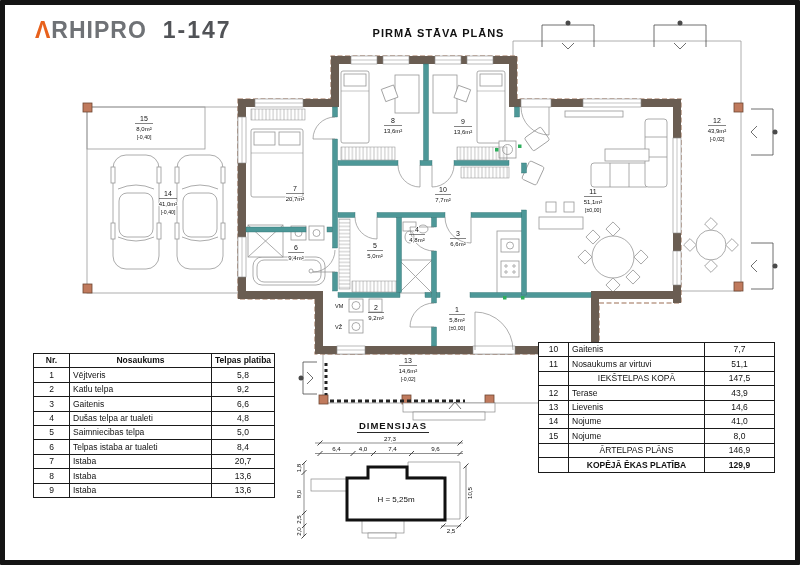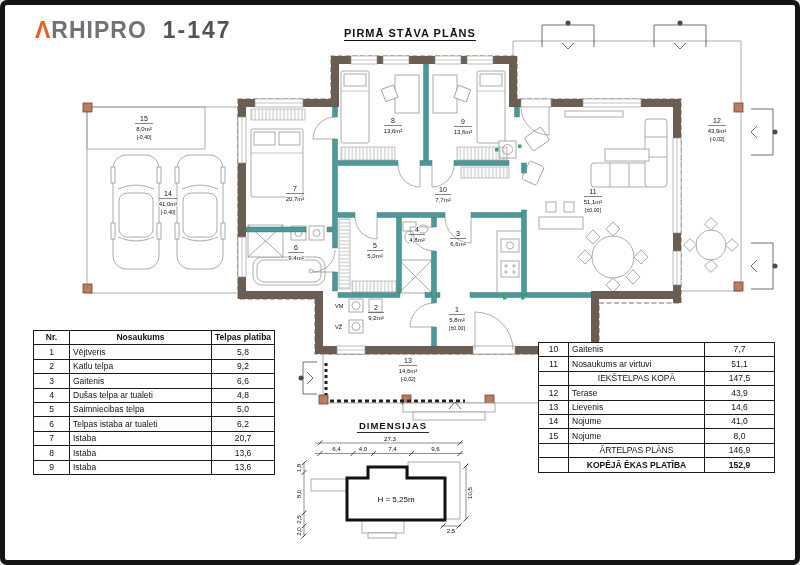--- a/index.html
+++ b/index.html
@@ -1,35 +1,35 @@
 <!DOCTYPE html>
 <html><head>
 <meta charset="utf-8">
 <style>
   html,body{margin:0;padding:0;background:#e8e8e8;}
   .page{width:800px;height:565px;position:relative;background:#fff;border:5px solid #141414;
-        border-radius:7px;box-sizing:border-box;overflow:hidden;
+        border-radius:1px;box-sizing:border-box;overflow:hidden;
         font-family:"Liberation Sans",sans-serif;}
   
   .logo{position:absolute;left:30px;top:12px;font-weight:bold;font-size:23px;letter-spacing:1px;white-space:nowrap;}
   .logo .mark{color:#E8611C;}
   .logo .name{color:#6F7276;}
   .logo .code{color:#515357;margin-left:16px;letter-spacing:2px;}
-  .plan-title{position:absolute;left:339px;top:22px;width:165px;
+  .plan-title{position:absolute;left:351px;top:22px;width:165px;text-align:center;
         font-size:11px;font-weight:bold;letter-spacing:1px;color:#111;
-        text-decoration:underline;text-underline-offset:3px;}
+        text-underline-offset:3px;}
   
   table.tbl{position:absolute;border-collapse:collapse;background:#fff;color:#111;
         font-size:8.5px;line-height:1;table-layout:fixed;}
   .tbl td,.tbl th{border:1px solid #1a1a1a;height:13.4px;padding:0 3px;overflow:hidden;white-space:nowrap;}
   .tbl th{font-weight:bold;text-align:center;}
   .c{text-align:center;}
   .r{text-align:center;padding-right:5px;}
   .b{font-weight:bold;}
-  #tblLeft{left:28px;top:325px;width:241px;}
+  #tblLeft{left:28px;top:348px;width:241px;}
   #tblLeft col.c1{width:36px;} #tblLeft col.c2{width:142px;} #tblLeft col.c3{width:63px;}
   #tblRight{left:533px;top:337px;width:236px;}
   #tblRight col.c1{width:30px;} #tblRight col.c2{width:136px;} #tblRight col.c3{width:70px;}
   
   svg{position:absolute;left:0;top:0;}
   svg text{font-family:"Liberation Sans",sans-serif;fill:#111;paint-order:stroke;stroke:#fff;stroke-width:2px;}
   .w{fill:#6A5D52;}
   .p{fill:#4D9898;stroke:#2F6F6F;stroke-width:0.4;}
   .f{fill:#fff;stroke:#979797;stroke-width:0.8;}
   .fn{fill:none;stroke:#979797;stroke-width:0.8;}
@@ -519,21 +519,21 @@
           <td class="c">4,8</td>
         </tr>
     <tr>
           <td class="c">5</td>
           <td>Saimniecibas telpa</td>
           <td class="c">5,0</td>
         </tr>
     <tr>
           <td class="c">6</td>
           <td>Telpas istaba ar tualeti</td>
-          <td class="c">6,2</td>
+          <td class="c">8,4</td>
         </tr>
     <tr>
           <td class="c">7</td>
           <td>Istaba</td>
           <td class="c">20,7</td>
         </tr>
     <tr>
           <td class="c">8</td>
           <td>Istaba</td>
           <td class="c">13,6</td>
@@ -589,18 +589,18 @@
           <td class="c">8,0</td>
         </tr>
     <tr>
           <td class="c"></td>
           <td class="r">ĀRTELPAS PLĀNS</td>
           <td class="c">146,9</td>
         </tr>
     <tr>
           <td class="c"></td>
           <td class="c b">KOPĒJĀ ĒKAS PLATĪBA</td>
-          <td class="c b">152,9</td>
+          <td class="c b">129,9</td>
         </tr>
   </tbody>
     </table>
 
 </div>
 
 </body></html>

